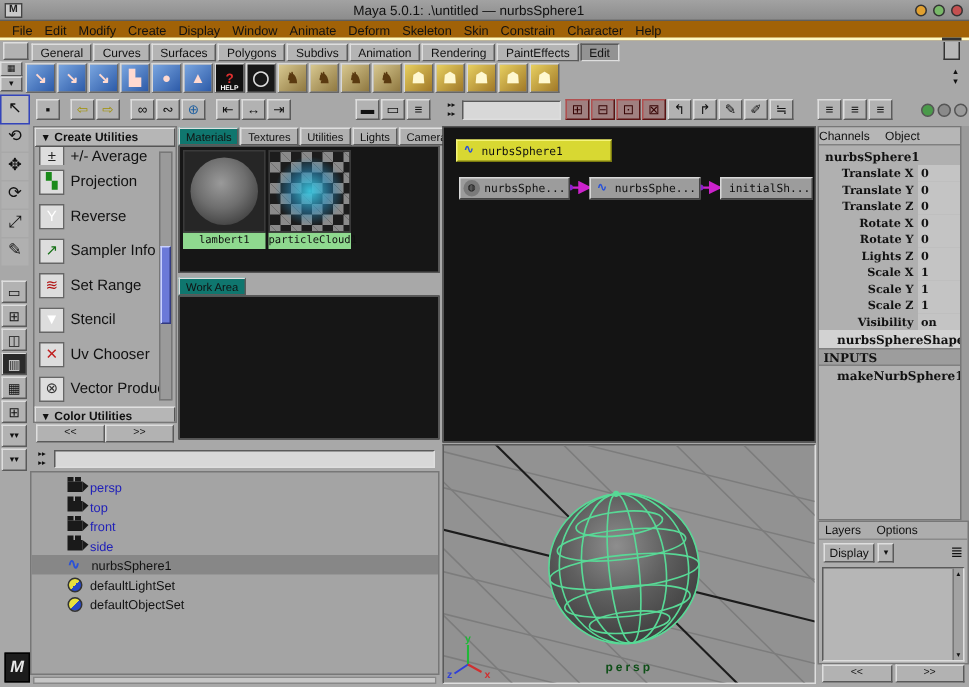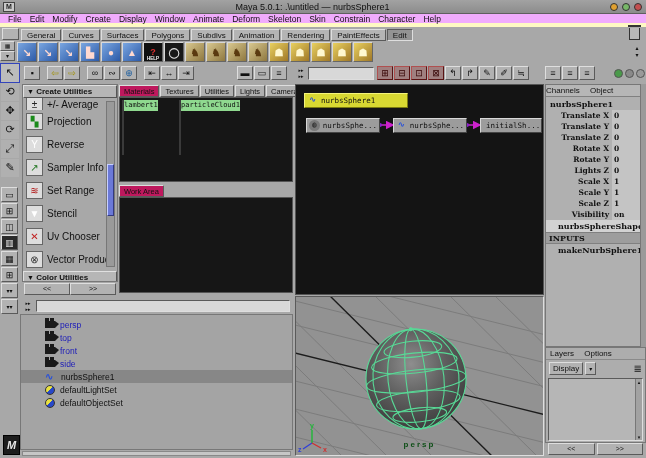--- a/index.html
+++ b/index.html
@@ -10,21 +10,21 @@
   .sunken { border:1px solid; border-color:#5a5a5a #dedede #dedede #5a5a5a; }
 
   
   #titlebar { left:0; top:0; width:646px; height:14px; background:linear-gradient(#a2a2a2,#8c8c8c); border-bottom:1px solid #5f5f5f; display:flex; align-items:center; }
   #titlebar .appicon { width:12px; height:10px; margin-left:3px; background:#c9c9c9; border:1px solid #444; font-size:7px; line-height:8px; text-align:center; font-weight:bold; color:#222; }
   #titlebar .title { flex:1; text-align:center; font-size:9px; color:#101010; }
   .winbtn { width:8px; height:8px; border-radius:50%; margin-right:4px; border:1px solid #333; }
   .winbtn.min { background:#e0a030; } .winbtn.max { background:#78b868; } .winbtn.close { background:#c45050; }
 
   
-  #menubar { left:0; top:14px; width:646px; height:13px; background:#f0abfc; border-bottom:4px solid #fef9c3; display:flex; align-items:center; padding-left:4px;text-align:center; }
+  #menubar { left:0; top:14px; width:646px; height:13px; background:#a16207; border-bottom:2px solid #fef9c3; display:flex; align-items:center; padding-left:4px;text-align:center; }
   #menubar span { padding:0 4px; font-size:8.5px; }
 
   
   #tabsrow { left:0; top:27px; width:646px; height:14px; background:#a8a8a8; display:flex; align-items:flex-end; }
   #tabsrow .stub { width:17px; height:12px; margin:0 2px 1px 2px; }
   .shelftab { height:12px; padding:0 5px; font-size:8px; line-height:11px; margin-right:1px; border:1px solid; border-color:#dedede #5a5a5a #5a5a5a #dedede; background:#b4b4b4; }
   .shelftab.active { background:#939393; border-color:#5a5a5a #dedede #dedede #5a5a5a; }
   #trash { right:6px; top:28px; width:11px; height:12px; border:1px solid #333; border-top:none; position:absolute; background:#b8b8b8; }
   #trash:before { content:""; position:absolute; left:-2px; top:-3px; width:13px; height:2px; background:#333; }
 
@@ -70,24 +70,24 @@
   .ci-avg { background:#eee; color:#222; }
   #cb-scroll { position:absolute; right:2px; top:16px; bottom:14px; width:9px; background:#9a9a9a; border:1px solid #777; }
   #cb-thumb { position:absolute; left:0px; top:38%; width:7px; height:52px; background:#6b79d8; border:1px solid; border-color:#c8d0ff #333a80 #333a80 #c8d0ff; }
   #cb-pager { left:24px; top:283px; width:92px; height:12px; display:flex; }
   #cb-pager .pg { flex:1; font-size:7px; text-align:center; line-height:10px; }
 
   
   #swatchpanel { left:119px; top:84px; width:174px; height:211px; background:#a8a8a8; }
   #hs-tabs { display:flex; height:13px; align-items:flex-end; }
   .hstab { height:12px; padding:0 4px; font-size:7.5px; line-height:11px; margin-right:1px; border:1px solid; border-color:#dedede #5a5a5a #5a5a5a #dedede; background:#b0b0b0; white-space:nowrap; }
-  .hstab.active { background:#be185d;margin-top:24px; }
+  .hstab.active { background:#0f766e;margin-top:24px; }
   .tabarrow { width:9px; height:12px; font-size:6px; text-align:center; line-height:11px; }
   #swatcharea { height:85px; background:#161616; border:1px solid #555; display:flex; gap:2px; padding:2px; }
-  .swatch { width:55px; display:flex; }
+  .swatch { width:55px; display:flex; flex-direction:column; }
   .sw-img { height:55px; background:#262626; border:1px solid #3a3a3a; position:relative; overflow:hidden; }
   .sw-lambert { background:radial-gradient(circle at 45% 38%, #9a9a9a, #6e6e6e 45%, #3a3a3a 85%); border-radius:50%; position:absolute; inset:4px; }
   .sw-checker { position:absolute; inset:0;
      background-color:#1c1c1c;
      background-image:linear-gradient(45deg,#8a8a8a 25%,transparent 25%,transparent 75%,#8a8a8a 75%),
                       linear-gradient(45deg,#8a8a8a 25%,transparent 25%,transparent 75%,#8a8a8a 75%);
      background-position:0 0,7px 7px; background-size:14px 14px; }
   .sw-cloud { position:absolute; inset:0; background:radial-gradient(circle at 50% 50%, rgba(60,200,225,.95), rgba(40,140,190,.55) 35%, transparent 62%); }
   .sw-glow { position:absolute; inset:5px; border-radius:50%; background:radial-gradient(circle at 62% 32%, #ffffff, #cccccc 18%, #777 45%, #2a2a2a 78%, #000 95%); box-shadow:0 0 7px 3px rgba(255,255,255,.55); }
   .sw-label { height:11px; font-family:"DejaVu Sans Mono", monospace; font-size:7px; text-align:center; line-height:11px; color:#101010; }

